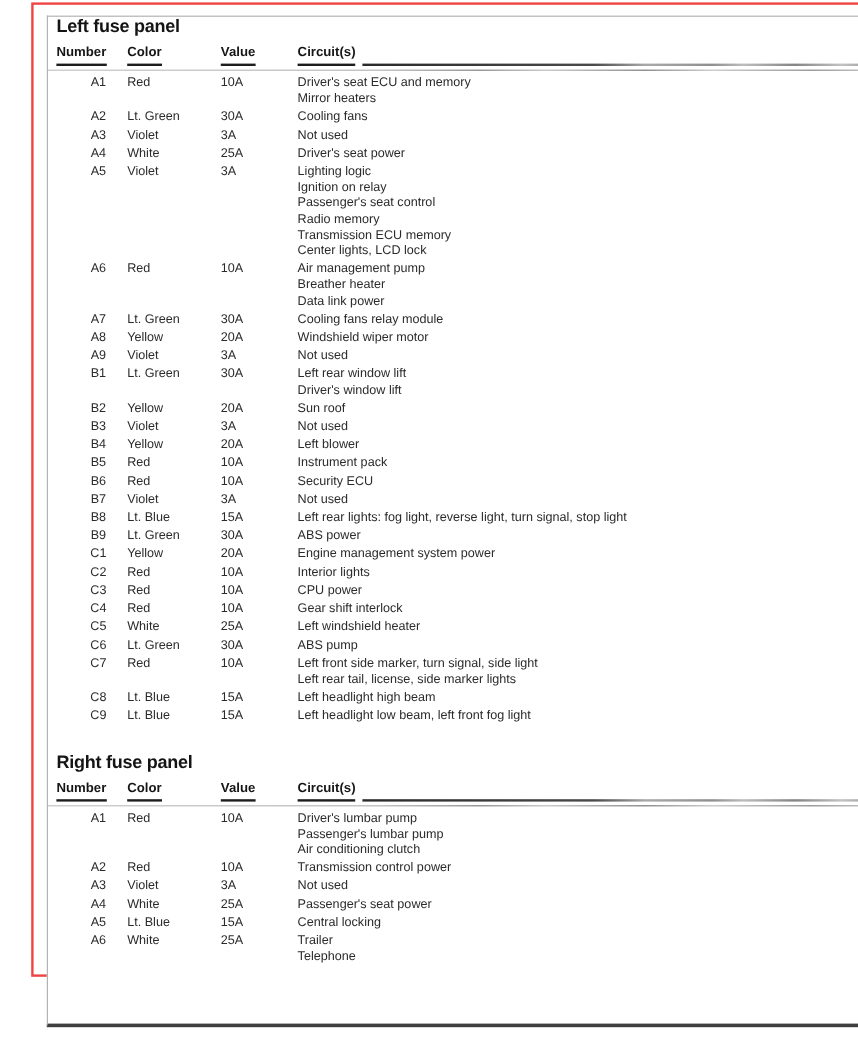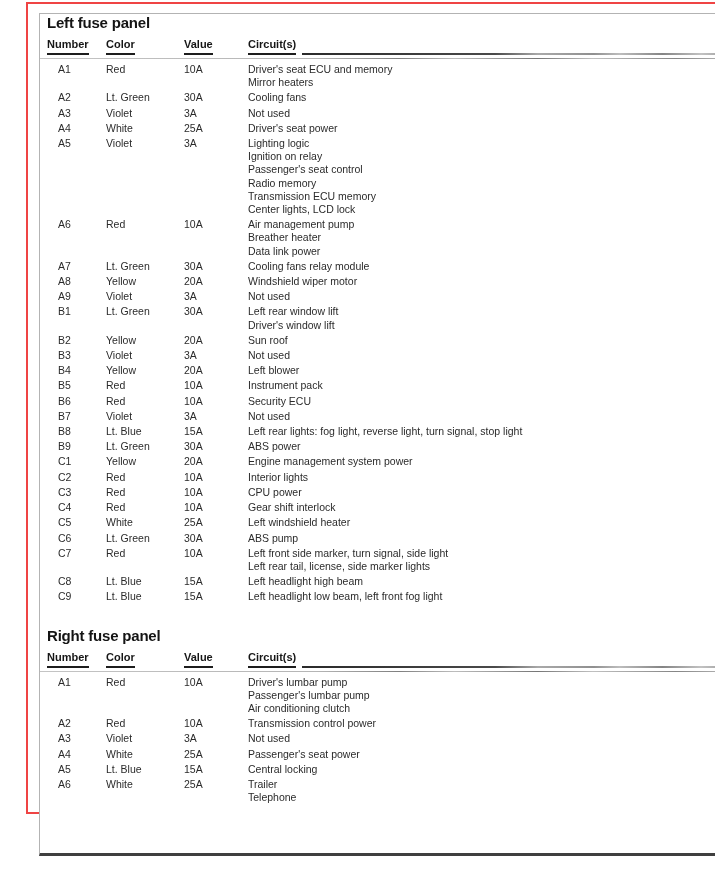--- a/index.html
+++ b/index.html
@@ -70,21 +70,21 @@
   }
   .rows { width: 100%; }
   .fuse-row {
     display: grid;
     grid-template-columns: 59px 78px 64px auto;
     padding-top: 2px;
     font-size: 10.5px;
     line-height: 13.2px;
     color: #2b2b2b;
   }
-  .cell-number { padding-left: 11px; }
+  .cell-number { padding-left: 11px; text-align: center; }
   .circuit-line { white-space: nowrap; }
 </style>
 </head>
 <body>
 
 <div class="outer-frame">
   <div class="inner-frame">
     <div id="panels">
   <section class="panel">
     <h2 class="panel-title">Left fuse panel</h2>

